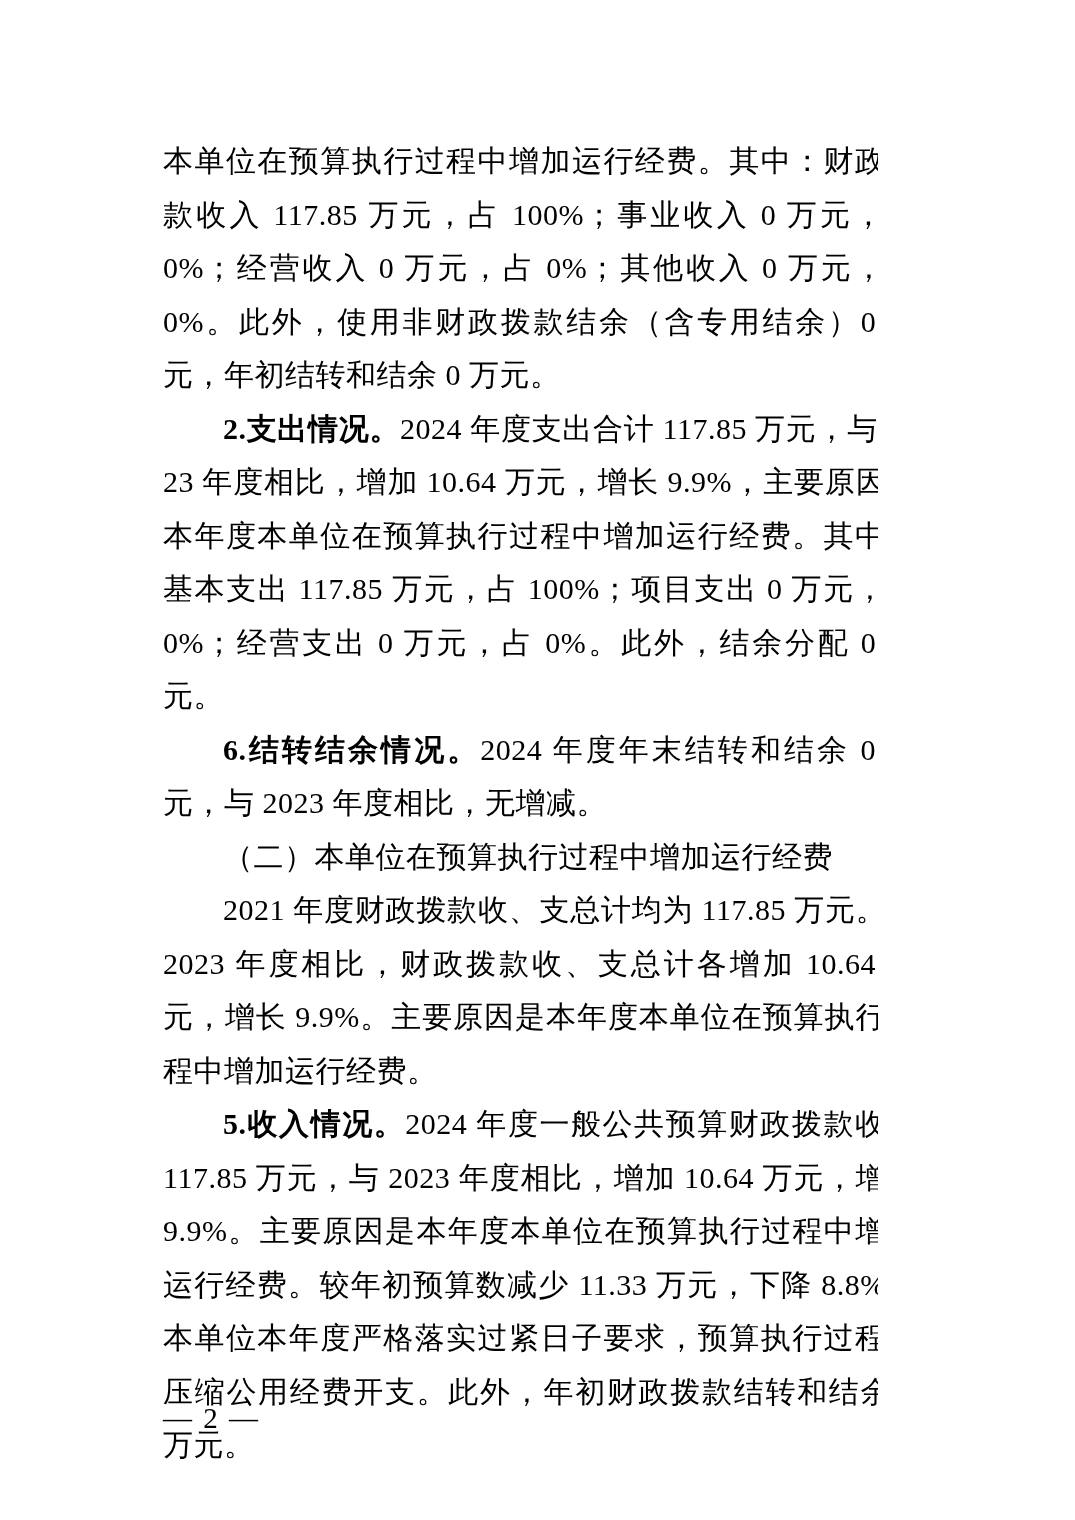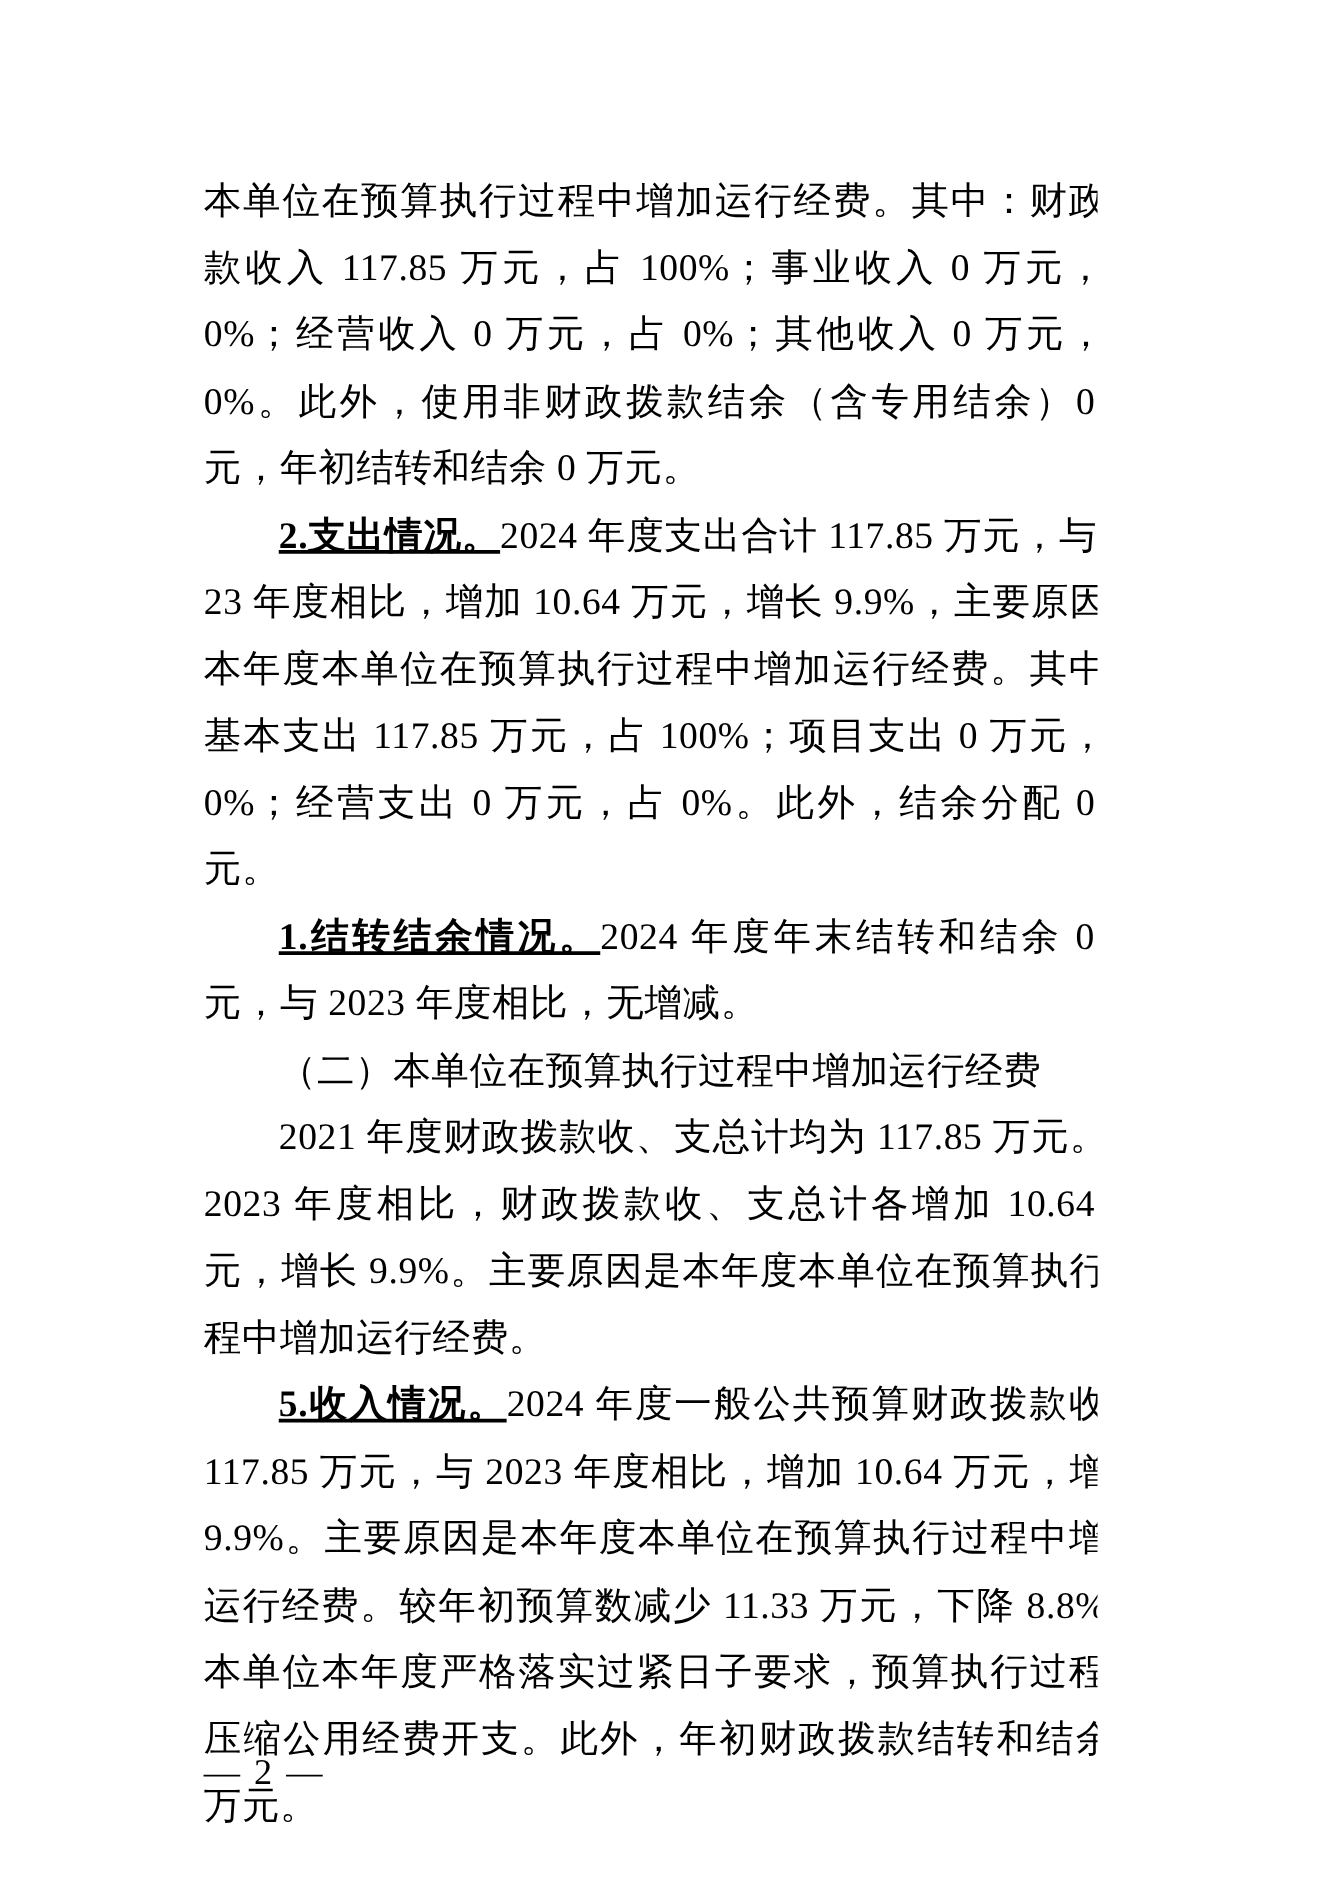--- a/index.html
+++ b/index.html
@@ -29,40 +29,39 @@
     text-align: justify;
     text-justify: inter-character;
     letter-spacing: 0.5px;
     word-break: break-all;
   }
   p.para.indent {
     text-indent: 2em;
   }
   .bold {
     font-weight: bold;
-    text-decoration: underline;
   }
   .footer {
     position: absolute;
     left: 163px;
     top: 1398px;
     font-size: 29px;
     line-height: 40px;
     color: #000000;
     letter-spacing: 2px;
   }
 </style>
 </head>
 <body>
 
 <div class="page">
   <div class="content" id="content">
       <p class="para"><span>本单位在预算执行过程中增加运行经费。其中：财政拨款收入 117.85 万元，占 100%；事业收入 0 万元，占 0%；经营收入 0 万元，占 0%；其他收入 0 万元，占 0%。此外，使用非财政拨款结余（含专用结余）0 万元，年初结转和结余 0 万元。</span></p>
       <p class="para indent"><span class="bold">2.支出情况。</span><span>2024 年度支出合计 117.85 万元，与 2023 年度相比，增加 10.64 万元，增长 9.9%，主要原因是本年度本单位在预算执行过程中增加运行经费。其中：基本支出 117.85 万元，占 100%；项目支出 0 万元，占 0%；经营支出 0 万元，占 0%。此外，结余分配 0 万元。</span></p>
-      <p class="para indent"><span class="bold">1.结转结余情况。</span><span>2024 年度年末结转和结余 0 万元，与 2023 年度相比，无增减。</span></p>
+      <p class="para indent"><span class="bold">6.结转结余情况。</span><span>2024 年度年末结转和结余 0 万元，与 2023 年度相比，无增减。</span></p>
       <p class="para indent"><span>（二）本单位在预算执行过程中增加运行经费</span></p>
       <p class="para indent"><span>2021 年度财政拨款收、支总计均为 117.85 万元。与 2023 年度相比，财政拨款收、支总计各增加 10.64 万元，增长 9.9%。主要原因是本年度本单位在预算执行过程中增加运行经费。</span></p>
       <p class="para indent"><span class="bold">5.收入情况。</span><span>2024 年度一般公共预算财政拨款收入 117.85 万元，与 2023 年度相比，增加 10.64 万元，增长 9.9%。主要原因是本年度本单位在预算执行过程中增加运行经费。较年初预算数减少 11.33 万元，下降 8.8%。本单位本年度严格落实过紧日子要求，预算执行过程中压缩公用经费开支。此外，年初财政拨款结转和结余 0 万元。</span></p>
     </div>
   <div class="footer">
     <span>— 2 —</span>
   </div>
 </div>
 
 </body></html>

